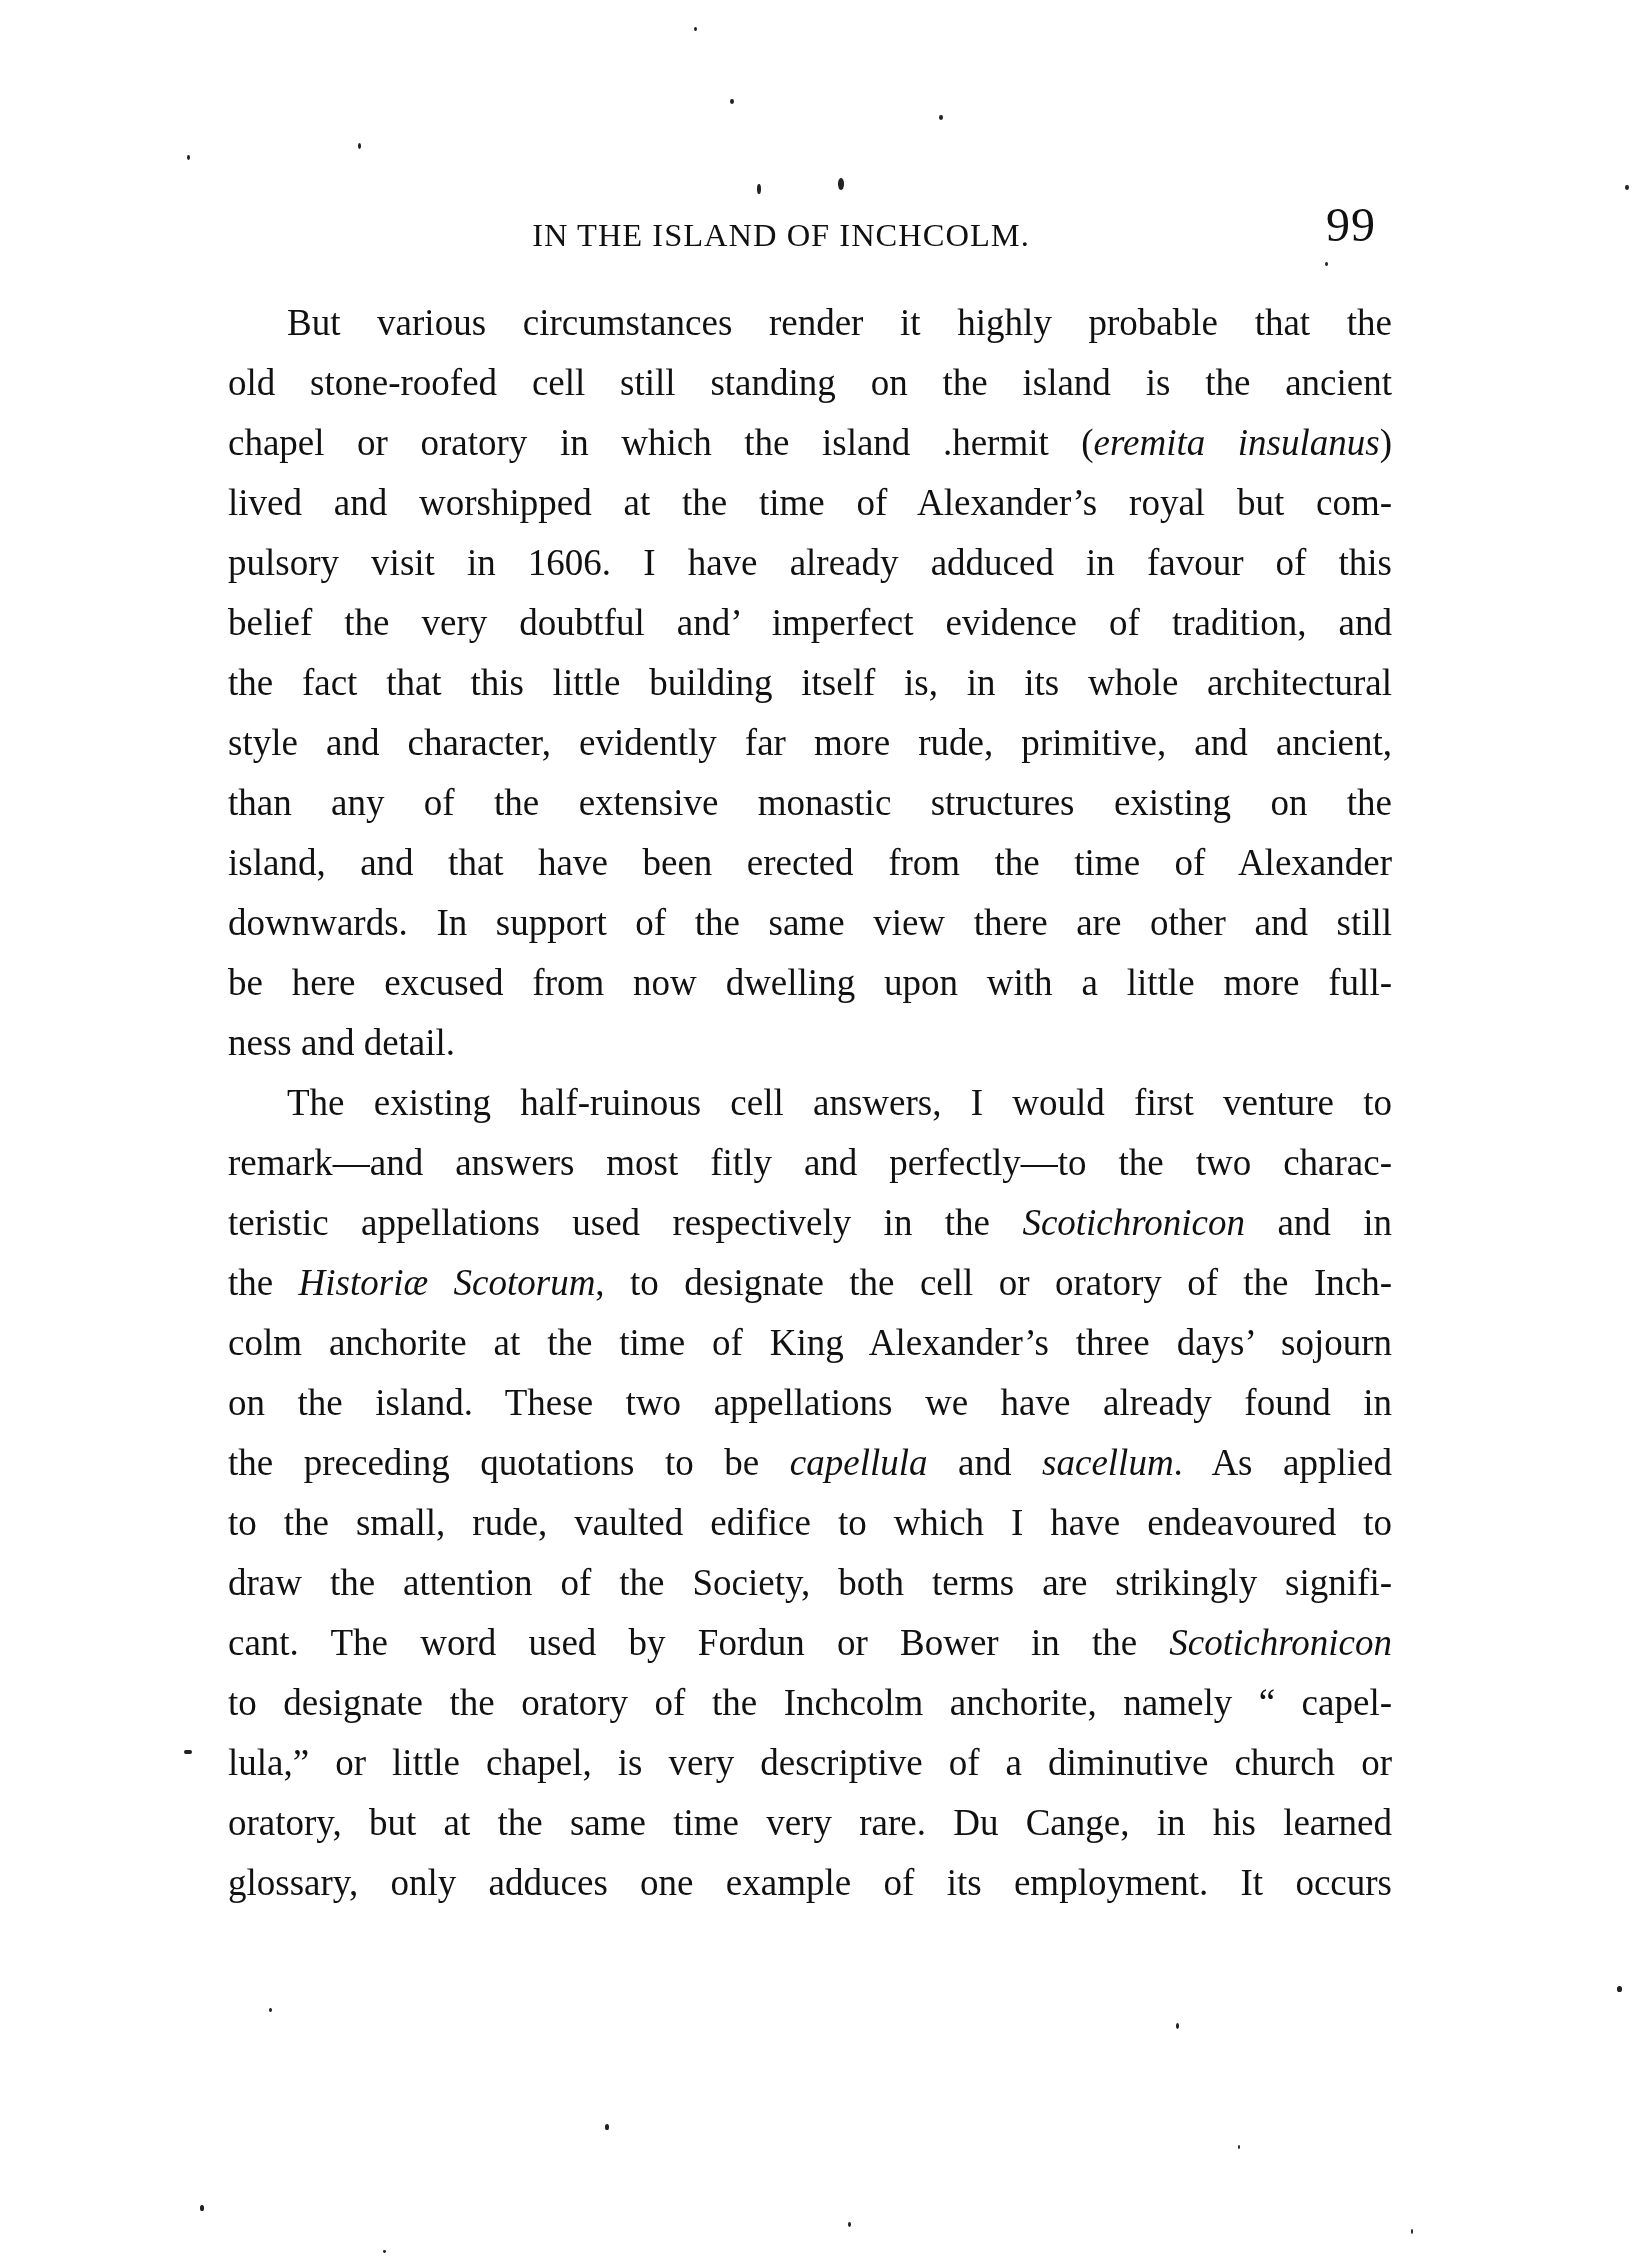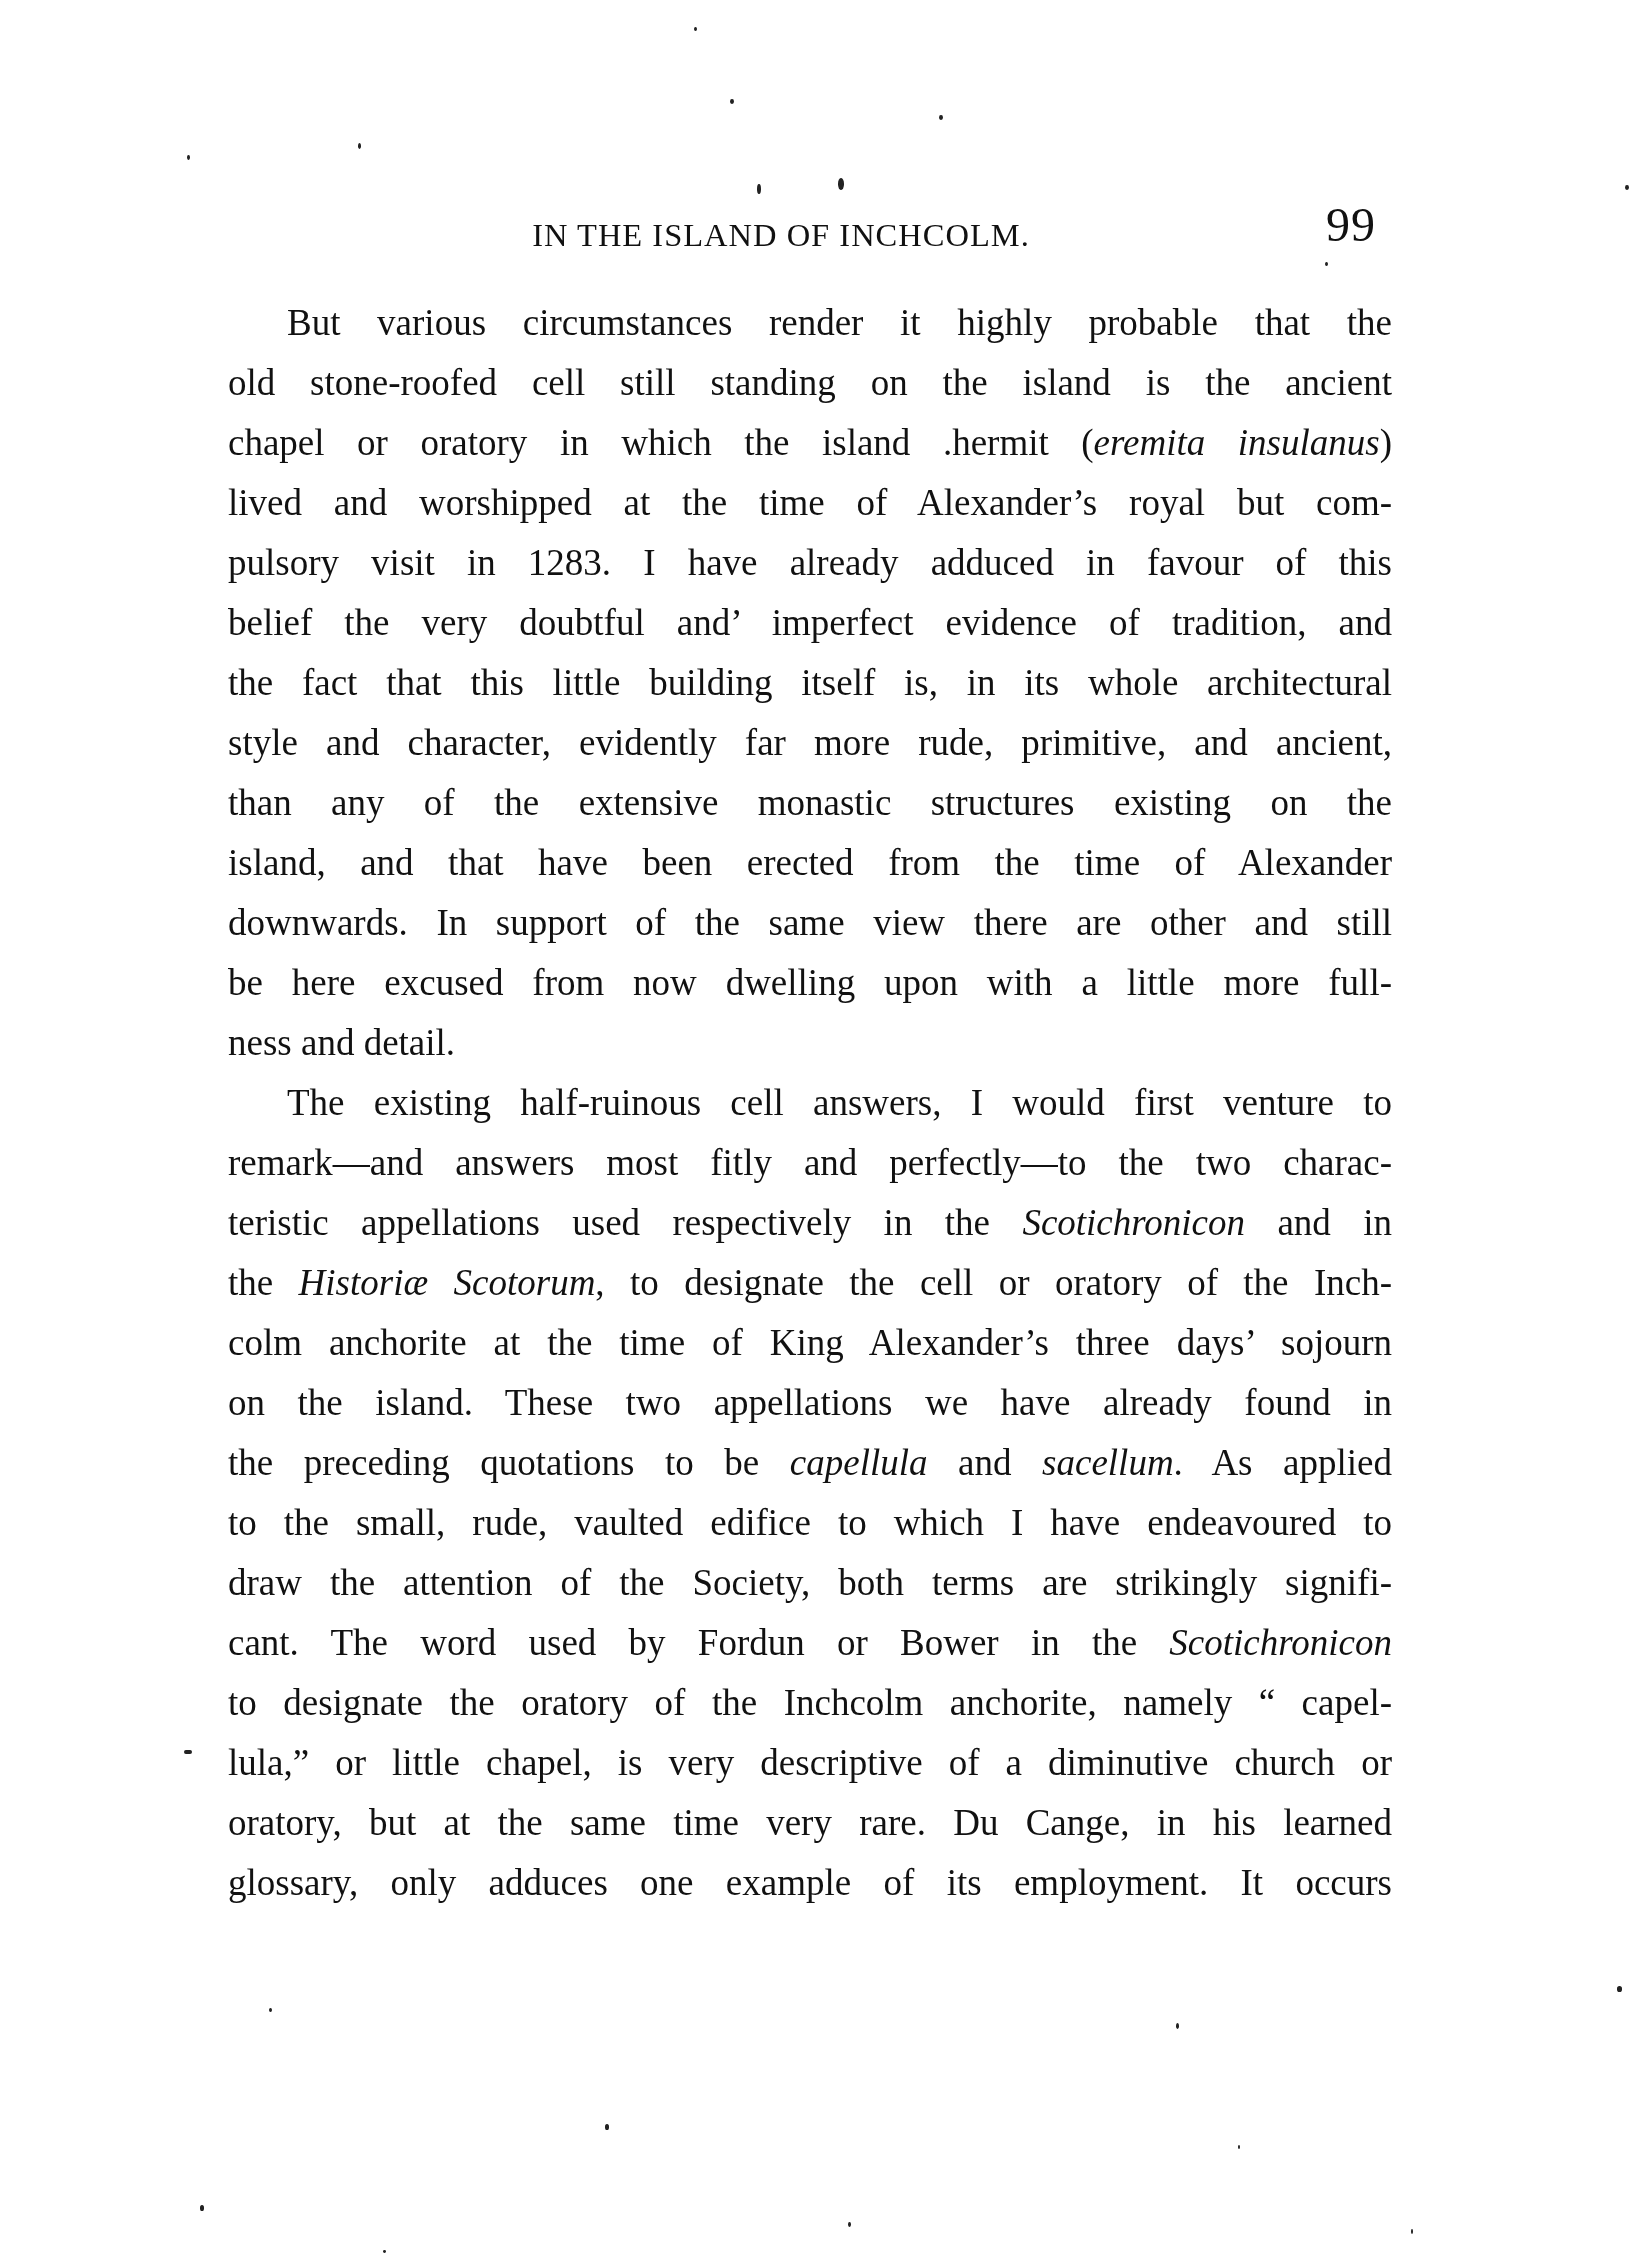--- a/index.html
+++ b/index.html
@@ -43,21 +43,21 @@
     <span class="title">IN THE ISLAND OF INCHCOLM.</span>
     <span class="folio">99</span>
   </div>
 
   <div class="body-text">
 
     <span class="line indent">But various circumstances render it highly probable that the</span>
     <span class="line">old stone-roofed cell still standing on the island is the ancient</span>
     <span class="line rich">chapel or oratory in which the island .hermit (<i>eremita insulanus</i>)</span>
     <span class="line">lived and worshipped at the time of Alexander’s royal but com-</span>
-    <span class="line">pulsory visit in 1283.  I have already adduced in favour of this</span>
+    <span class="line">pulsory visit in 1606.  I have already adduced in favour of this</span>
     <span class="line">belief the very doubtful and’ imperfect evidence of tradition, and</span>
     <span class="line">the fact that this little building itself is, in its whole architectural</span>
     <span class="line">style and character, evidently far more rude, primitive, and ancient,</span>
     <span class="line">than any of the extensive monastic structures existing on the</span>
     <span class="line">island, and that have been erected from the time of Alexander</span>
     <span class="line">downwards.  In support of the same view there are other and still</span>
     <span class="line">be here excused from now dwelling upon with a little more full-</span>
     <span class="line last">ness and detail.</span>
 
     <span class="line indent">The existing half-ruinous cell answers, I would first venture to</span>

